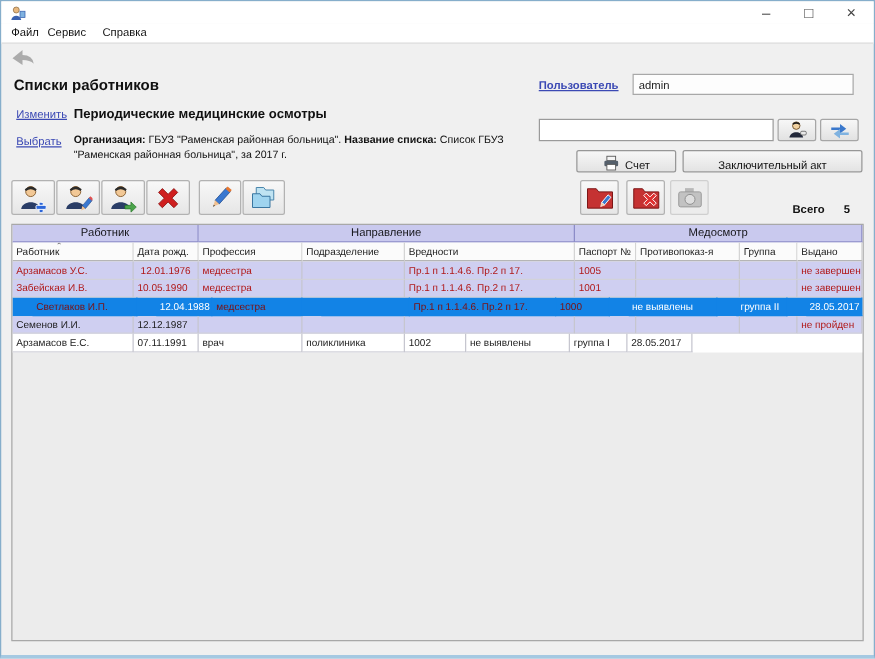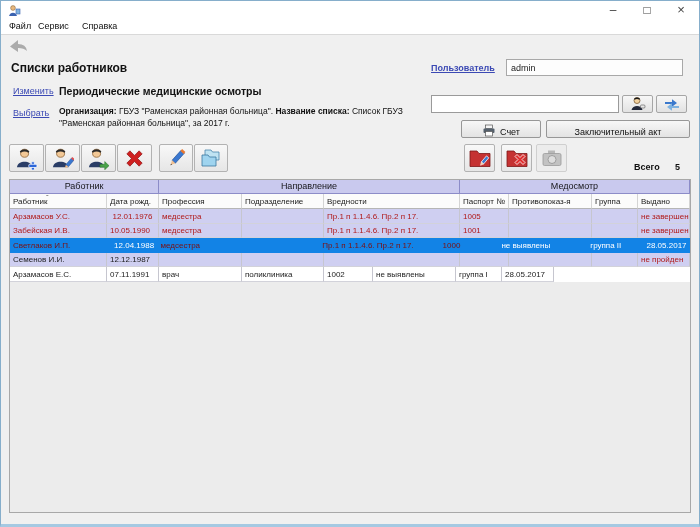--- a/index.html
+++ b/index.html
@@ -243,21 +243,21 @@
           <div class="td c-red" style="width: 52px;">10.05.1990</div>
           <div class="td c-red" style="width: 83px;">медсестра</div>
           <div class="td c-def" style="width: 82px;"></div>
           <div class="td c-red" style="width: 136px;">Пр.1 п 1.1.4.6. Пр.2 п 17.</div>
           <div class="td c-red" style="width: 49px;">1001</div>
           <div class="td c-def" style="width: 83px;"></div>
           <div class="td c-def" style="width: 46px;"></div>
           <div class="td c-red" style="width: 52px;">не завершен</div>
         </div>
         <div class="trow v-selected">
-          <div class="td c-red" style="width: 97px;">Светлаков И.П.</div>
+          <div class="td c-red" style="width: 97px; margin-left: 16px;">Светлаков И.П.</div>
           <div class="td c-def" style="width: 52px;">12.04.1988</div>
           <div class="td c-red" style="width: 83px;">медсестра</div>
           <div class="td c-def" style="width: 82px;"></div>
           <div class="td c-red" style="width: 136px;">Пр.1 п 1.1.4.6. Пр.2 п 17.</div>
           <div class="td c-red" style="width: 49px;">1000</div>
           <div class="td c-def" style="width: 83px;">не выявлены</div>
           <div class="td c-def" style="width: 46px;">группа II</div>
           <div class="td c-def" style="width: 52px;">28.05.2017</div>
         </div>
         <div class="trow v-lavender">

